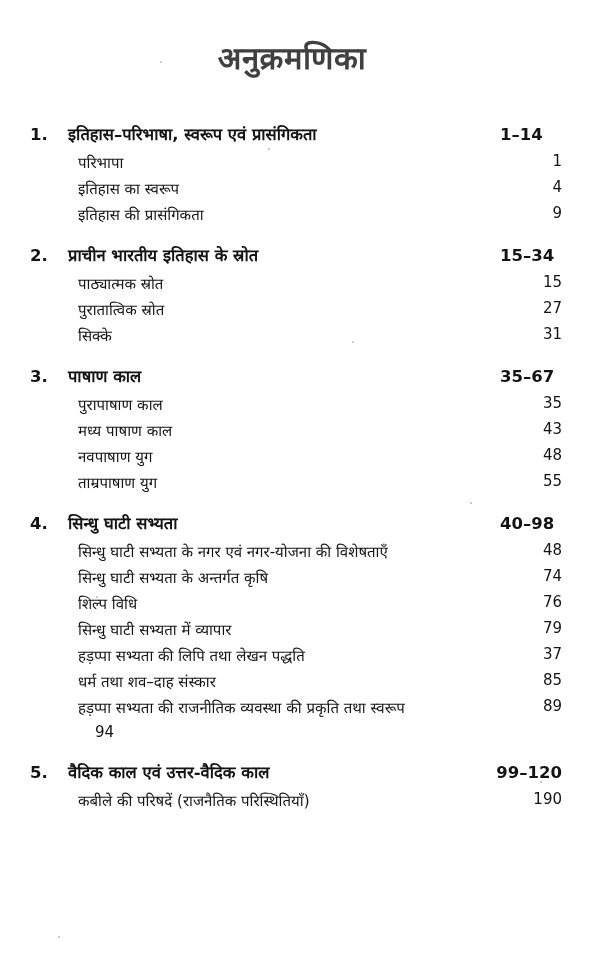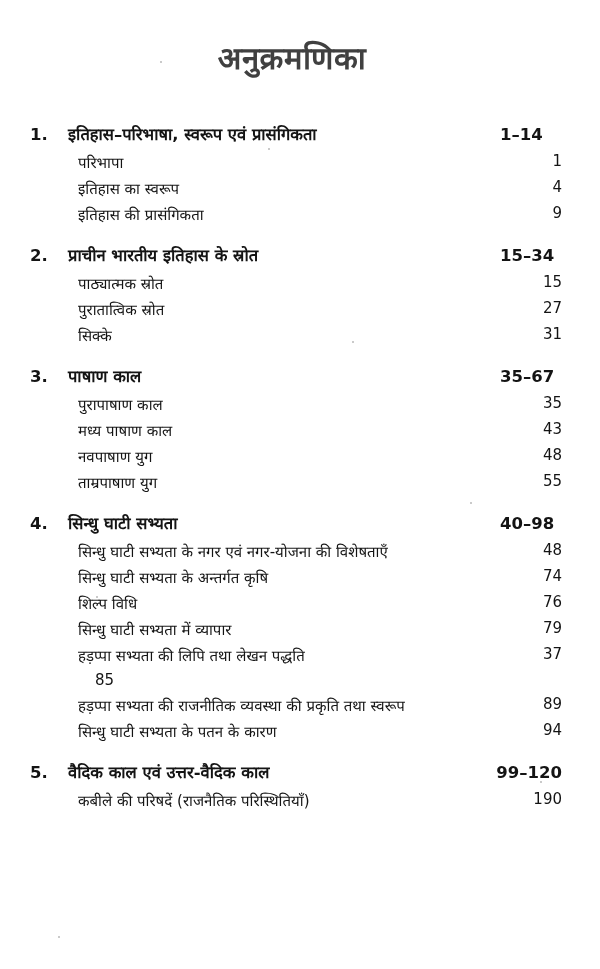--- a/index.html
+++ b/index.html
@@ -212,30 +212,30 @@
           <span class="entry-title">सिन्धु घाटी सभ्यता में व्यापार</span>
           <span class="entry-page">79</span>
         </div>
         <div class="entry-row">
           <span class="entry-spacer"></span>
           <span class="entry-title">हड़प्पा सभ्यता की लिपि तथा लेखन पद्धति</span>
           <span class="entry-page">37</span>
         </div>
         <div class="entry-row">
           <span class="entry-spacer"></span>
+          <span class="entry-title">धर्म तथा शव–दाह संस्कार</span>
           <span class="entry-page">85</span>
         </div>
         <div class="entry-row">
           <span class="entry-spacer"></span>
           <span class="entry-title">हड़प्पा सभ्यता की राजनीतिक व्यवस्था की प्रकृति तथा स्वरूप</span>
           <span class="entry-page">89</span>
         </div>
         <div class="entry-row">
           <span class="entry-spacer"></span>
-          <span class="entry-title">सिन्धु घाटी सभ्यता के पतन के कारण</span>
           <span class="entry-page">94</span>
         </div>
       </div>
       <div class="chapter-gap"></div>
       <div class="chapter">
         <div class="chapter-row">
           <span class="chapter-num">5.</span>
           <span class="chapter-title">वैदिक काल एवं उत्तर-वैदिक काल</span>
           <span class="chapter-pages">99–120</span>
         </div>

